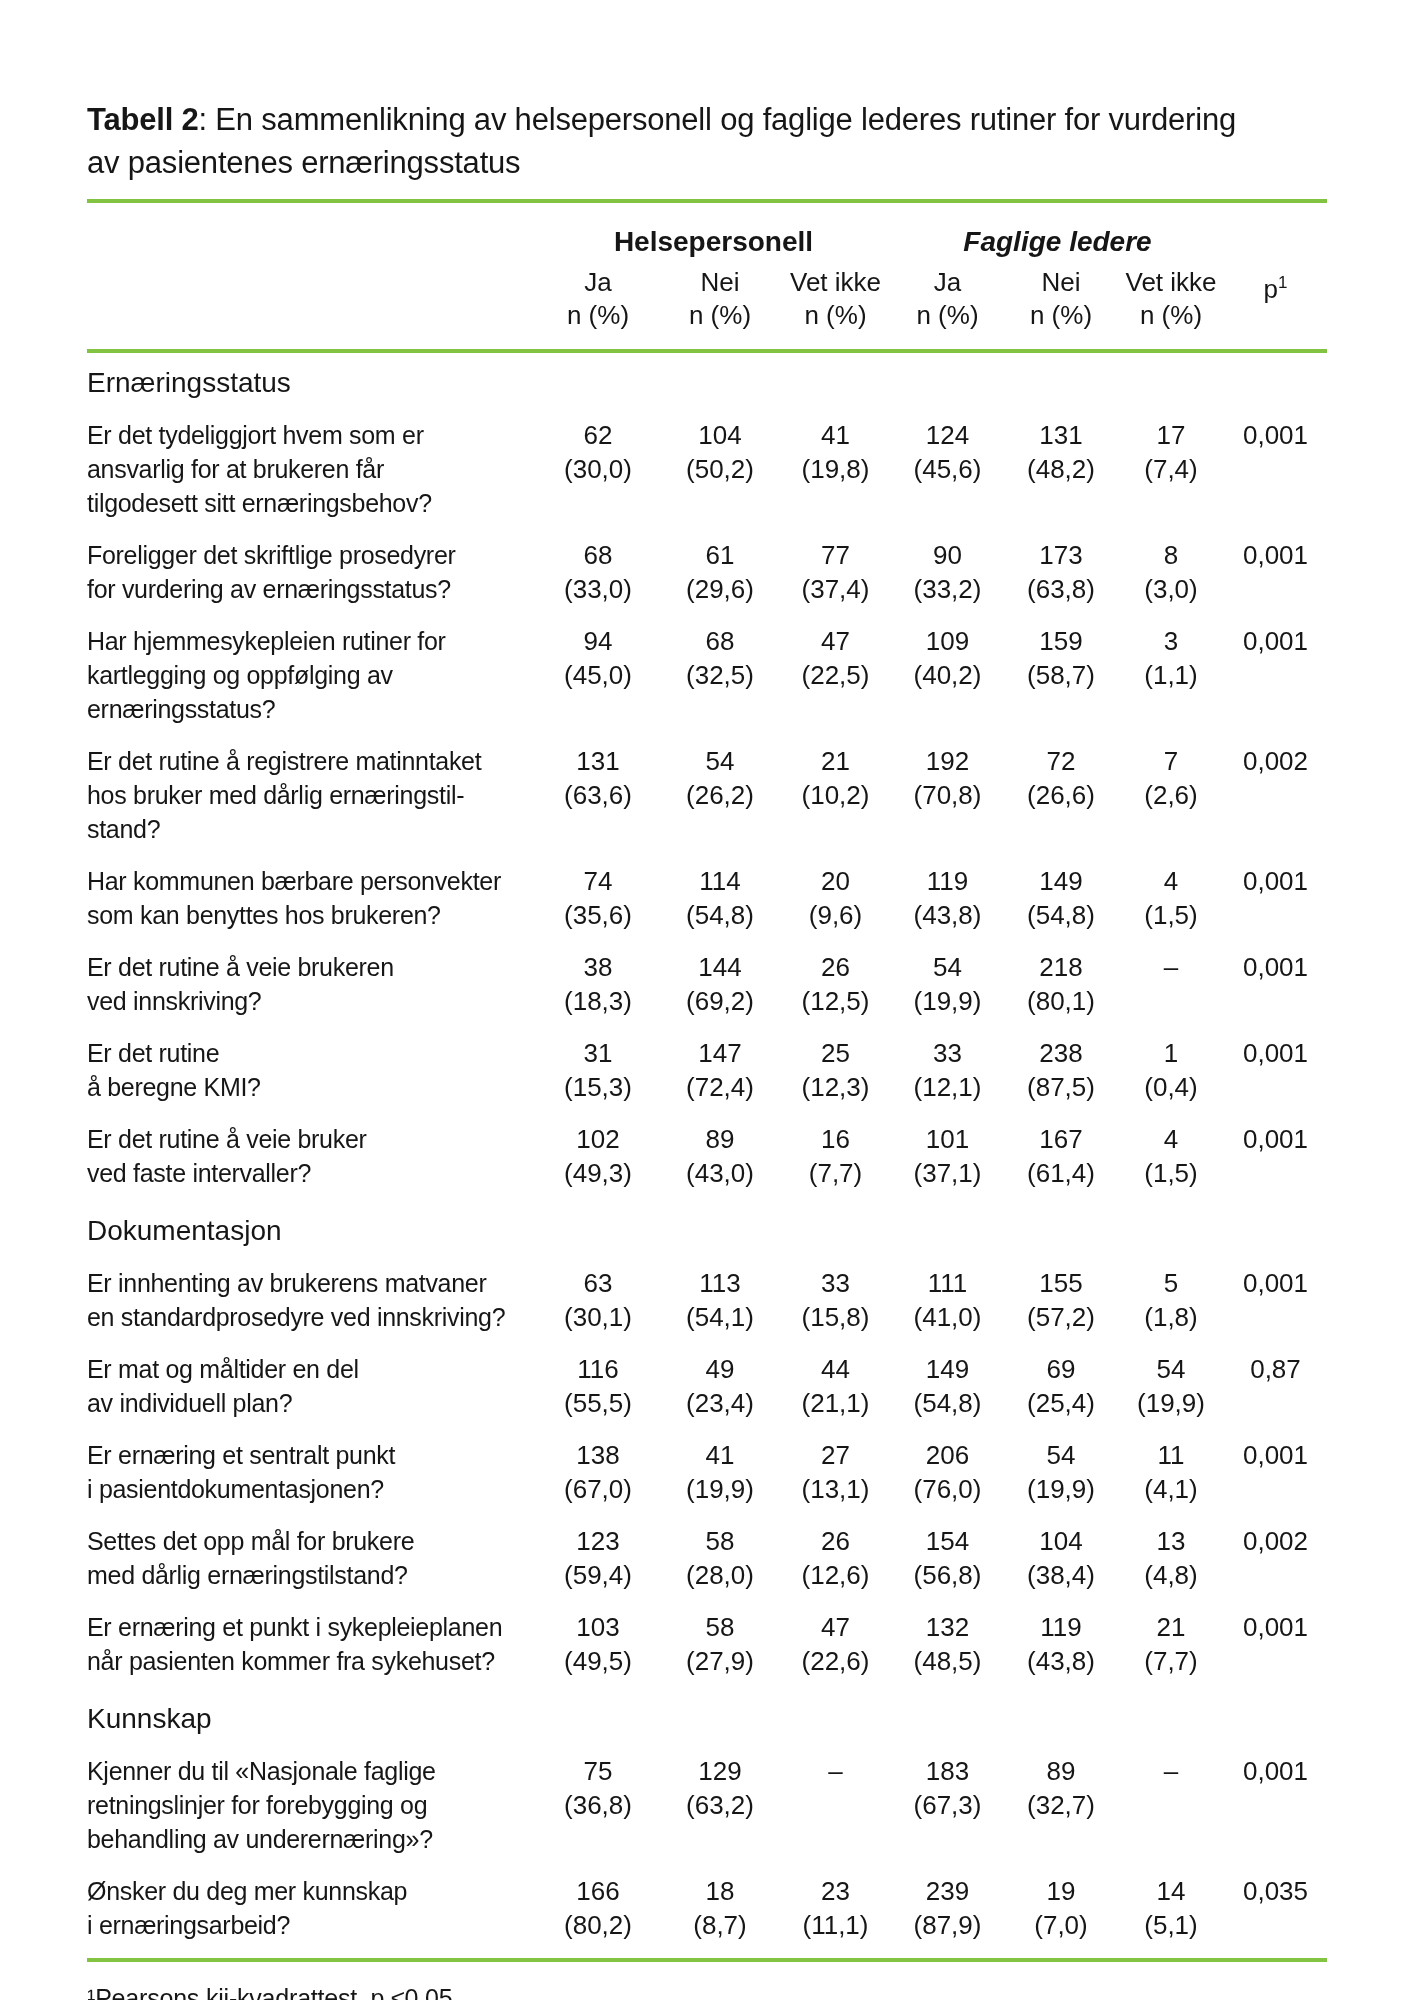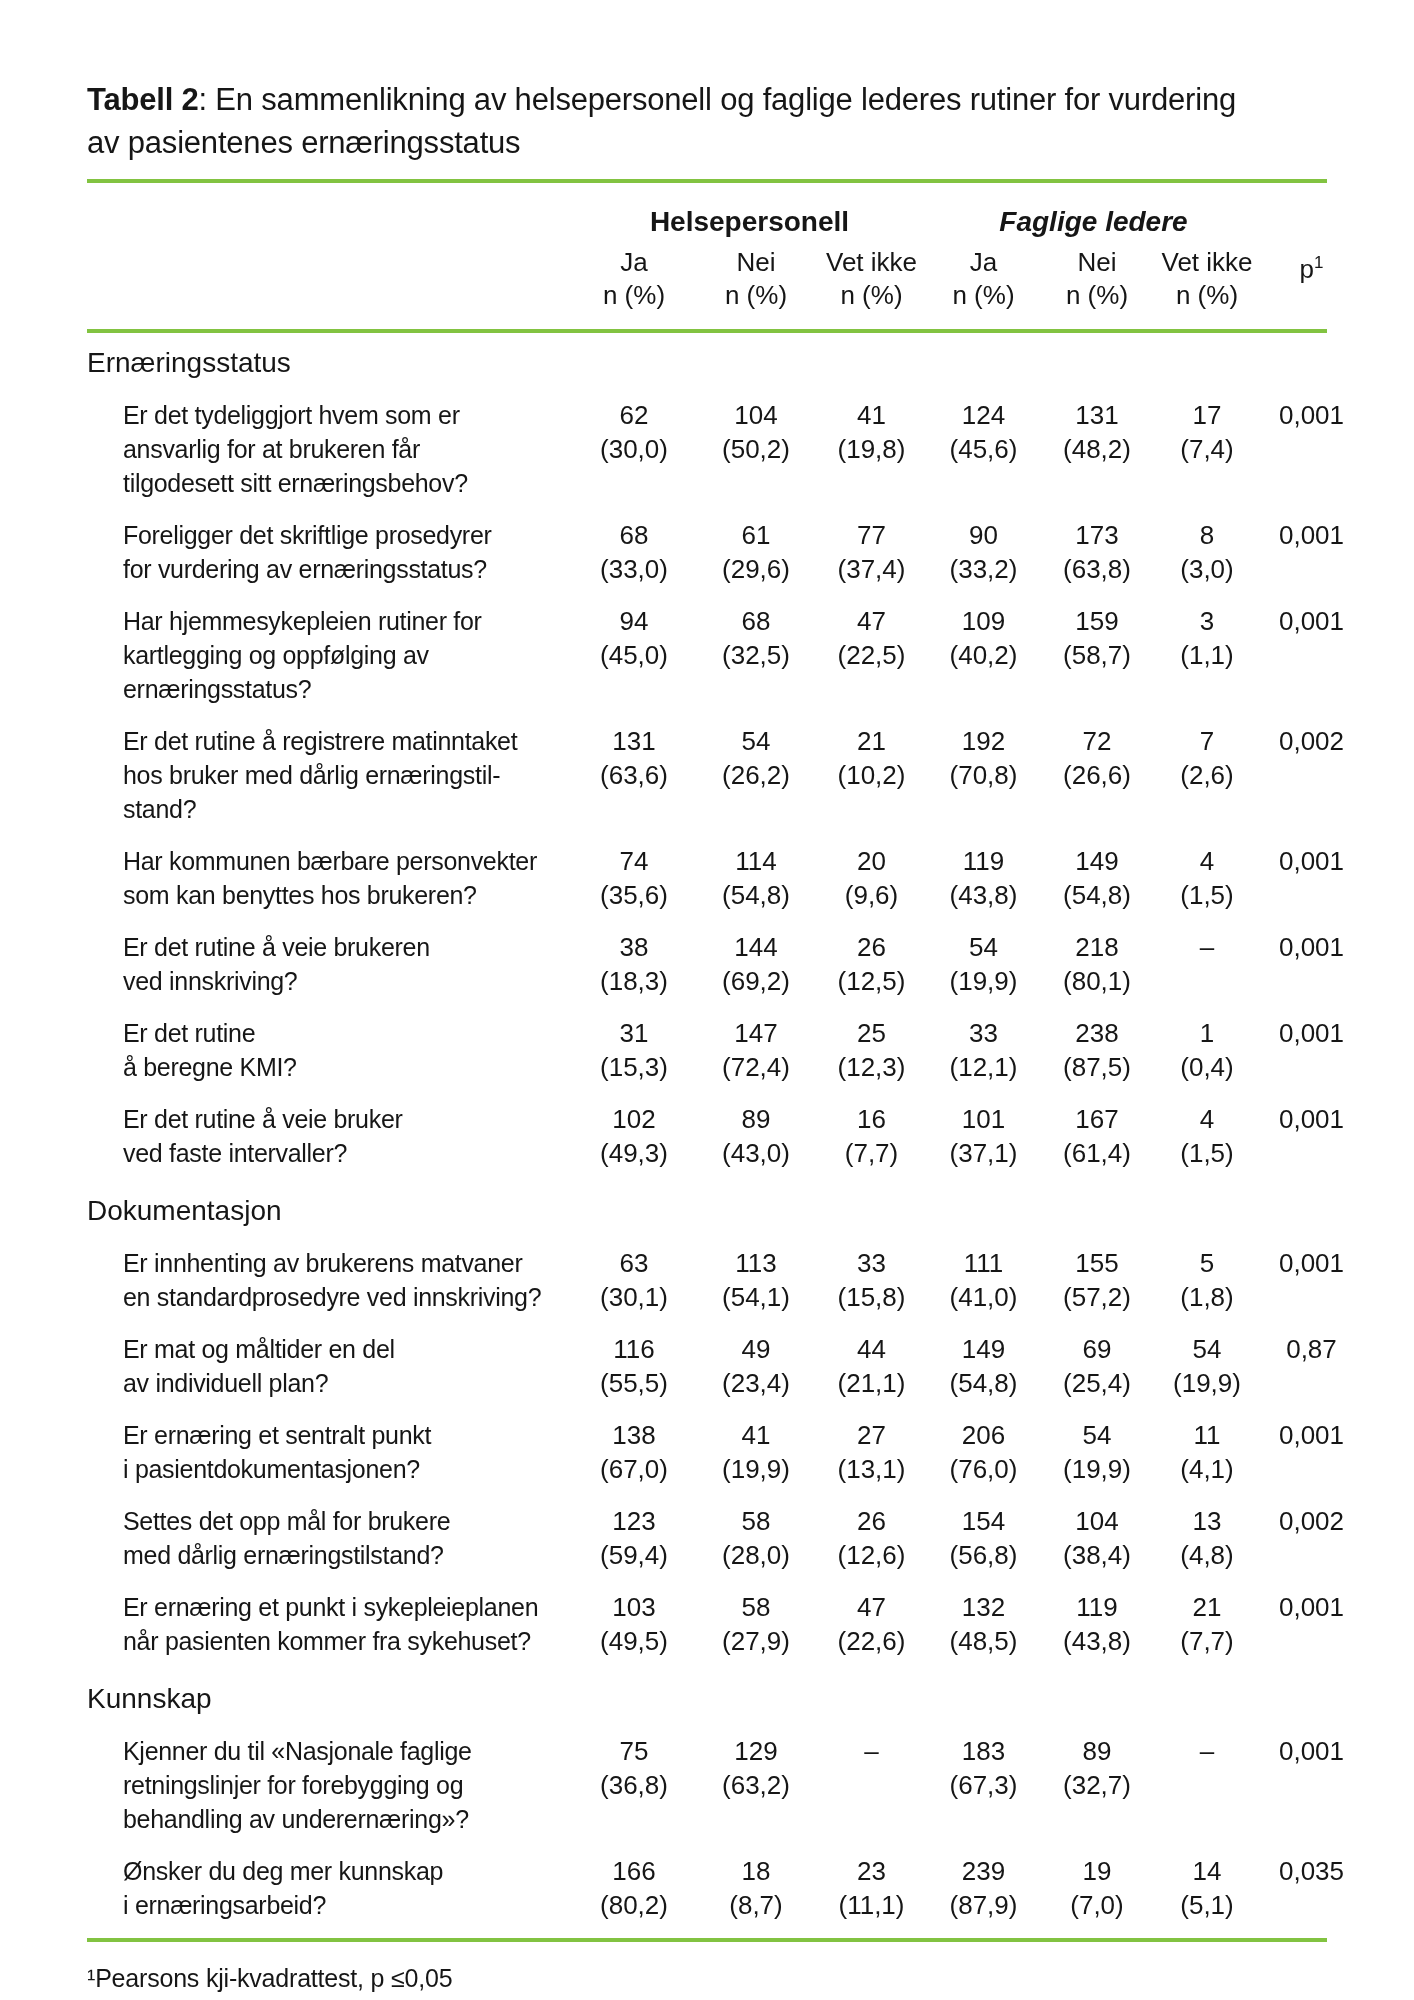--- a/index.html
+++ b/index.html
@@ -12,37 +12,37 @@
     color: #161616;
     overflow: hidden;
     box-sizing: border-box;
     padding: 78px 87px 0 87px;
   }
   .title {
     font-size: 31px;
     line-height: 43px;
     white-space: pre-line;
     letter-spacing: -0.2px;
+    margin-top: 20px;
   }
   .title .t-bold { font-weight: 700; }
   .rule {
     height: 4px;
     border: none;
     margin: 0;
     width: 1240px;
   }
   .rule.r1 { margin-top: 15px; }
   .rule.r3 { margin-top: 16px; }
   
   .grid {
     display: grid;
     grid-template-columns: 449px 124px 120px 111px 113px 114px 106px 103px;
     align-items: start;
     width: 1240px;
-    margin-left: 36px;
   }
   .thead { margin-top: 22px; }
   .hgroup-cell {
     font-weight: 700;
     font-size: 28px;
     line-height: 34px;
     text-align: center;
   }
   .hg1 { grid-column: 2 / span 3; }
   .hg2 { grid-column: 5 / span 3; font-style: italic; }

